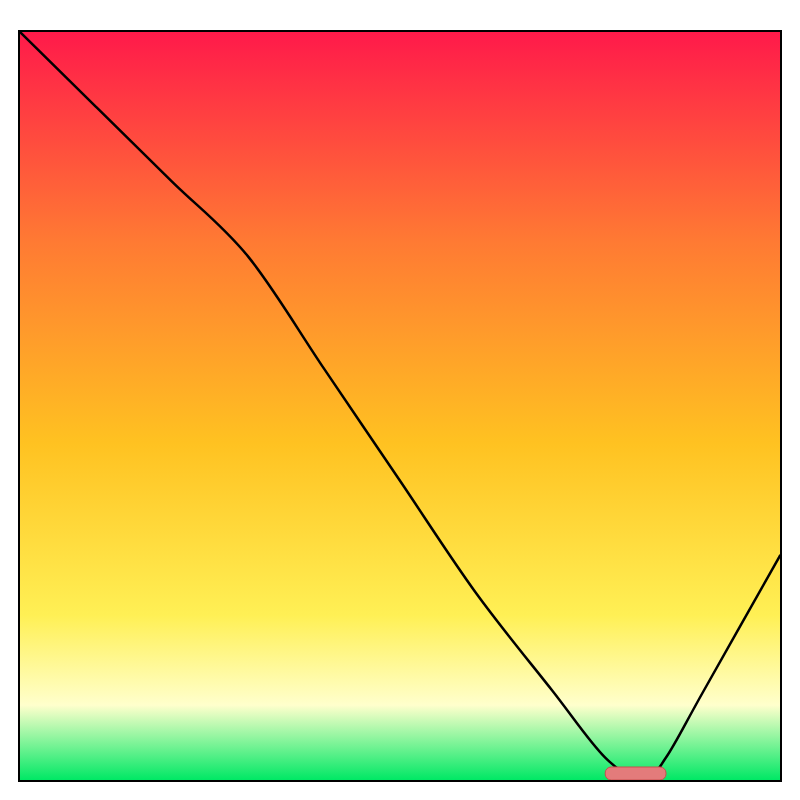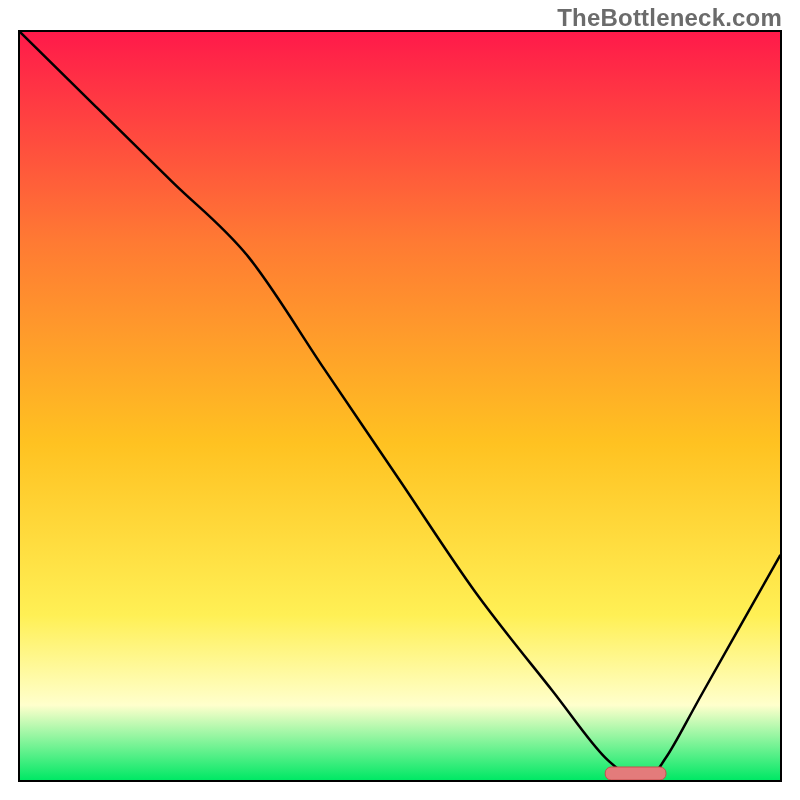--- a/index.html
+++ b/index.html
@@ -40,21 +40,20 @@
     left: 0;
     top: 0;
     width: 100%;
     height: 100%;
   }
 </style>
 </head>
 <body>
 <div class="container">
 
-  <div class="watermark">TheBottleneck.com</div>
 
   <div class="plot-frame">
     <svg class="chart" viewBox="0 0 760 748" preserveAspectRatio="none">
       <defs>
         <linearGradient id="bg-grad" x1="0" y1="0" x2="0" y2="1">
           <stop id="g0" offset="0%" stop-color="#ff1a4a"></stop>
           <stop id="g1" offset="28%" stop-color="#ff7a33"></stop>
           <stop id="g2" offset="55%" stop-color="#ffc221"></stop>
           <stop id="g3" offset="78%" stop-color="#fff055"></stop>
           <stop id="g4" offset="90%" stop-color="#ffffcc"></stop>

